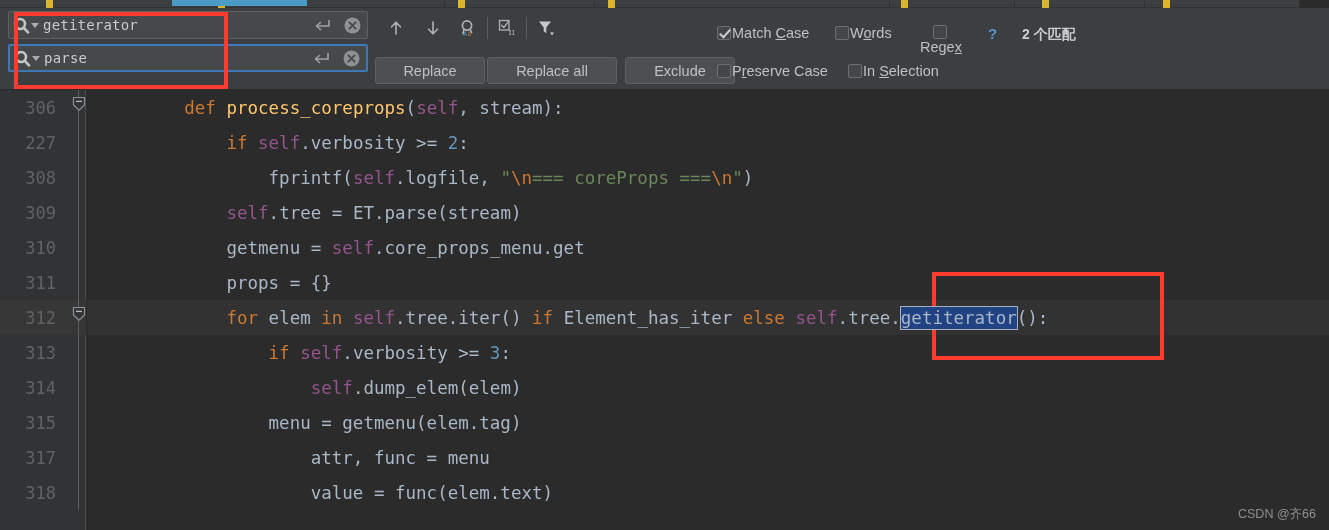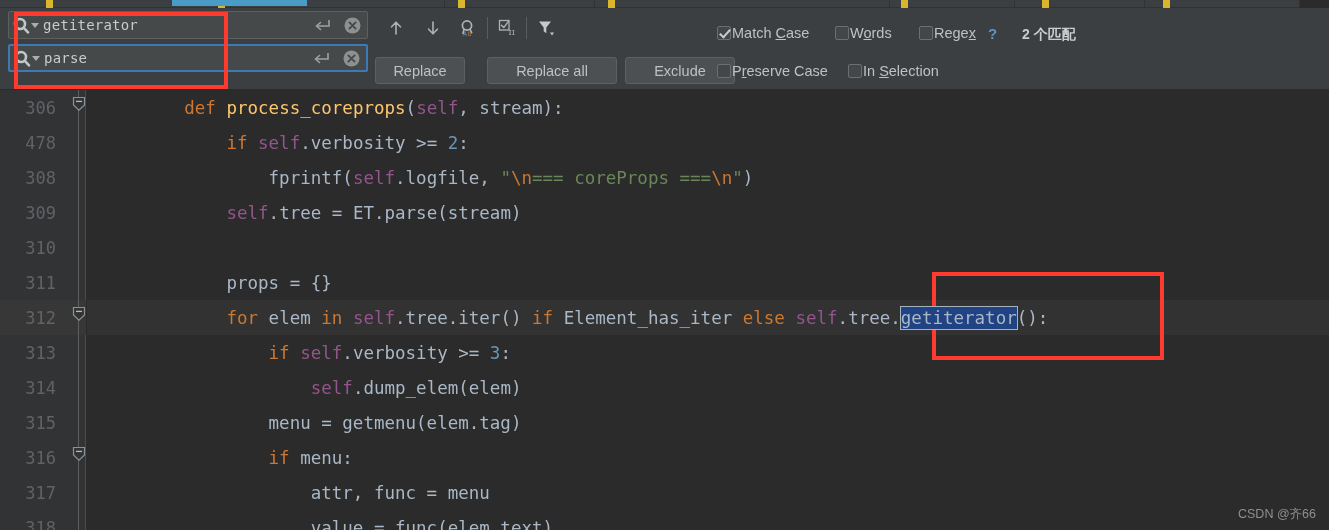--- a/index.html
+++ b/index.html
@@ -357,39 +357,39 @@
       </svg>
     </div>
     <div class="divider-v" style="left:526px;top:9px;height:22px;"></div>
     <div class="tbtn" style="left:533px;top:7px;">
       <svg width="20" height="20" viewBox="0 0 20 20">
         <path d="M3 3.5 L15 3.5 L10.3 9.6 L10.3 15.3 L7.7 13.2 L7.7 9.6 Z" fill="#c5c9ca"></path>
         <path d="M14 14.4 L18 14.4 L16 17.4 Z" fill="#c5c9ca"></path>
       </svg>
     </div>
 
-    <div class="pbtn" style="left:375px;width:90px;">
+    <div class="pbtn" style="left:375px;width:110px;">
       <span>Replace</span>
     </div>
     <div class="pbtn" style="left:487px;width:130px;">
       <span>Replace all</span>
     </div>
     <div class="pbtn" style="left:625px;width:110px;">
       <span>Exclude</span>
     </div>
 
     <div class="cbox-row" style="left:717px;top:17px;">
       <span class="cbox checked"></span>
       <span class="cbox-label">Match <u>C</u>ase</span>
     </div>
     <div class="cbox-row" style="left:835px;top:17px;">
       <span class="cbox"></span>
       <span class="cbox-label">W<u>o</u>rds</span>
     </div>
-    <div class="cbox-row" style="left:919px;top:17px;">
+    <div class="cbox-row" style="left:919px;top:17px;flex-direction:column;">
       <span class="cbox"></span>
       <span class="cbox-label">Rege<u>x</u></span>
     </div>
     <div class="help-q" style="left:988px;top:17px;">?</div>
     <div class="match-count" style="left:1022px;top:18px;">2 个匹配</div>
 
     <div class="cbox-row" style="left:717px;top:55px;">
       <span class="cbox"></span>
       <span class="cbox-label">P<u>r</u>eserve Case</span>
     </div>
@@ -399,36 +399,32 @@
     </div>
   </div>
 
   <div class="editor">
     <div class="gutter"></div>
     <div class="code-lines" id="code-lines">
         <div class="line"><div class="lnum">306</div><div class="foldcol"><div class="fold-line"></div><div class="fold-marker"><svg width="16" height="16" viewBox="0 0 16 16">
                 <path d="M2.5 1.5 L13.5 1.5 L13.5 9 L8 14.2 L2.5 9 Z" fill="#313335" stroke="#8d9194" stroke-width="1.2"></path>
                 <line x1="5" y1="5.4" x2="11" y2="5.4" stroke="#b4b8ba" stroke-width="1.3"></line>
               </svg></div></div><div class="codetext"><span class="pl">        </span><span class="kw">def </span><span class="fn">process_coreprops</span><span class="pl">(</span><span class="slf">self</span><span class="pl">, stream):</span></div></div>
-        <div class="line"><div class="lnum">478</div><div class="foldcol"><div class="fold-line"></div></div><div class="codetext"><span class="pl">            </span><span class="kw">if </span><span class="slf">self</span><span class="pl">.verbosity &gt;= </span><span class="num">2</span><span class="pl">:</span></div></div>
+        <div class="line"><div class="lnum">227</div><div class="foldcol"><div class="fold-line"></div></div><div class="codetext"><span class="pl">            </span><span class="kw">if </span><span class="slf">self</span><span class="pl">.verbosity &gt;= </span><span class="num">2</span><span class="pl">:</span></div></div>
         <div class="line"><div class="lnum">308</div><div class="foldcol"><div class="fold-line"></div></div><div class="codetext"><span class="pl">                </span><span class="pl">fprintf(</span><span class="slf">self</span><span class="pl">.logfile, </span><span class="str">"</span><span class="esc">\n</span><span class="str">=== coreProps ===</span><span class="esc">\n</span><span class="str">"</span><span class="pl">)</span></div></div>
         <div class="line"><div class="lnum">309</div><div class="foldcol"><div class="fold-line"></div></div><div class="codetext"><span class="pl">            </span><span class="slf">self</span><span class="pl">.tree = ET.parse(stream)</span></div></div>
-        <div class="line"><div class="lnum">310</div><div class="foldcol"><div class="fold-line"></div></div></div>
+        <div class="line"><div class="lnum">310</div><div class="foldcol"><div class="fold-line"></div></div><div class="codetext"><span class="pl">            getmenu = </span><span class="slf">self</span><span class="pl">.core_props_menu.get</span></div></div>
         <div class="line"><div class="lnum">311</div><div class="foldcol"><div class="fold-line"></div></div><div class="codetext"><span class="pl">            props = {}</span></div></div>
         <div class="line current"><div class="ln-hl"></div><div class="row-hl"></div><div class="lnum">312</div><div class="foldcol"><div class="fold-line"></div><div class="fold-marker"><svg width="16" height="16" viewBox="0 0 16 16">
                 <path d="M2.5 1.5 L13.5 1.5 L13.5 9 L8 14.2 L2.5 9 Z" fill="#313335" stroke="#8d9194" stroke-width="1.2"></path>
                 <line x1="5" y1="5.4" x2="11" y2="5.4" stroke="#b4b8ba" stroke-width="1.3"></line>
               </svg></div></div><div class="codetext"><span class="pl">            </span><span class="kw">for </span><span class="pl">elem </span><span class="kw">in </span><span class="slf">self</span><span class="pl">.tree.iter() </span><span class="kw">if </span><span class="pl">Element_has_iter </span><span class="kw">else </span><span class="slf">self</span><span class="pl">.tree.</span><span class="sel-token">getiterator</span><span class="pl">():</span></div></div>
         <div class="line"><div class="lnum">313</div><div class="foldcol"><div class="fold-line"></div></div><div class="codetext"><span class="pl">                </span><span class="kw">if </span><span class="slf">self</span><span class="pl">.verbosity &gt;= </span><span class="num">3</span><span class="pl">:</span></div></div>
         <div class="line"><div class="lnum">314</div><div class="foldcol"><div class="fold-line"></div></div><div class="codetext"><span class="pl">                    </span><span class="slf">self</span><span class="pl">.dump_elem(elem)</span></div></div>
         <div class="line"><div class="lnum">315</div><div class="foldcol"><div class="fold-line"></div></div><div class="codetext"><span class="pl">                menu = getmenu(elem.tag)</span></div></div>
-        <div class="line"><div class="lnum">316</div><div class="foldcol"><div class="fold-line"></div><div class="fold-marker"><svg width="16" height="16" viewBox="0 0 16 16">
-                <path d="M2.5 1.5 L13.5 1.5 L13.5 9 L8 14.2 L2.5 9 Z" fill="#313335" stroke="#8d9194" stroke-width="1.2"></path>
-                <line x1="5" y1="5.4" x2="11" y2="5.4" stroke="#b4b8ba" stroke-width="1.3"></line>
-              </svg></div></div><div class="codetext"><span class="pl">                </span><span class="kw">if </span><span class="pl">menu:</span></div></div>
         <div class="line"><div class="lnum">317</div><div class="foldcol"><div class="fold-line"></div></div><div class="codetext"><span class="pl">                    attr, func = menu</span></div></div>
         <div class="line"><div class="lnum">318</div><div class="foldcol"><div class="fold-line"></div></div><div class="codetext"><span class="pl">                    value = func(elem.text)</span></div></div>
       </div>
   </div>
 
   <div class="redbox left"></div>
   <div class="redbox code"></div>
   <div class="watermark">CSDN @齐66</div>
 
 </div>

